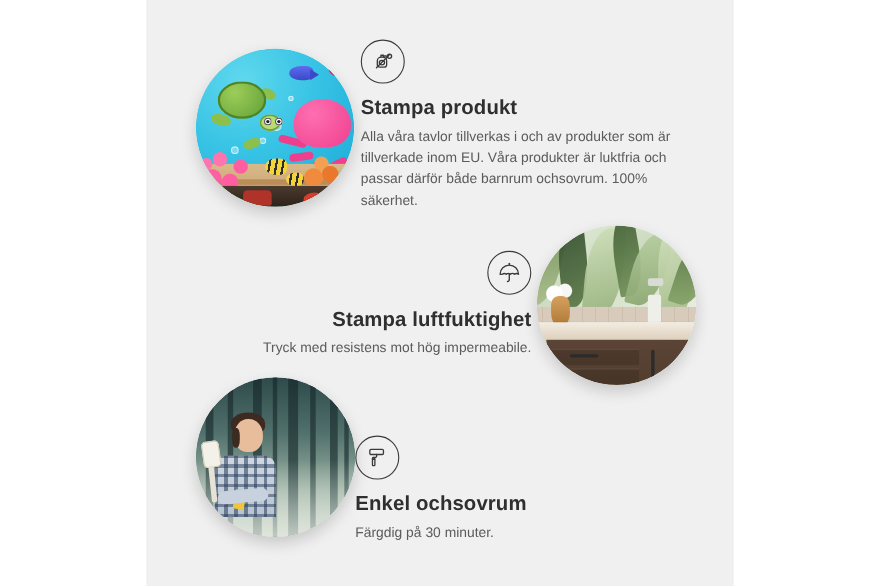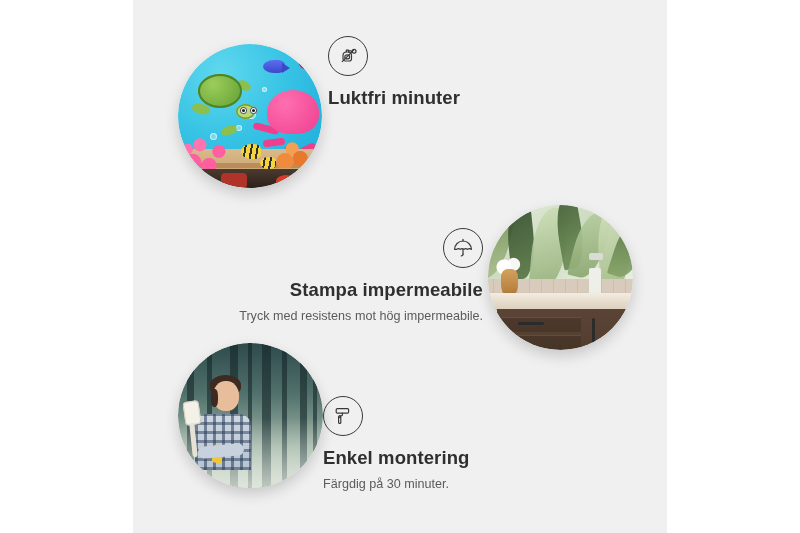--- a/index.html
+++ b/index.html
@@ -247,21 +247,22 @@
       <div class="ico">
         <svg width="24" height="24" viewBox="0 0 24 24" fill="none" stroke="#3a3a3a" stroke-width="1.2" stroke-linecap="round" stroke-linejoin="round">
           <path d="M7 11.5c0-2 1.6-3.5 3.6-3.5h1.3c2 0 3.6 1.5 3.6 3.5v3.3c0 1.2-1 2.2-2.2 2.2H9.2C8 17 7 16 7 14.8z"></path>
           <path d="M10.3 8V6.2h2.3V8"></path>
           <path d="M12.6 6.9h2.2c.8 0 1.4.6 1.4 1.4"></path>
           <circle cx="18.1" cy="7.2" r="1.9"></circle>
           <ellipse cx="11.2" cy="12.9" rx="2.4" ry="2"></ellipse>
           <line x1="6.2" y1="17.6" x2="17.6" y2="6.2"></line>
         </svg>
       </div>
-      <div class="f-title">Luktfri minuter</div>
+      <div class="f-title">Stampa produkt</div>
+      <p class="f-desc">Alla våra tavlor tillverkas i och av produkter som är tillverkade inom EU. Våra produkter är luktfria och passar därför både barnrum ochsovrum. 100% säkerhet.</p>
     </div>
 
     <div class="photo" id="photo-bath">
       <div class="inner">
         <div class="leafwall">
           <div class="leaf" style="left:-6%;top:4%;width:30px;height:70px;background:linear-gradient(160deg,#6f8f55,#aebf8f);transform:rotate(12deg);"></div>
           <div class="leaf" style="left:14%;top:-4%;width:26px;height:78px;background:linear-gradient(160deg,#2f4a2c,#5d7a48);transform:rotate(-6deg);"></div>
           <div class="leaf" style="left:30%;top:2%;width:34px;height:82px;background:linear-gradient(160deg,#cfe0bb,#93ae78);transform:rotate(5deg);"></div>
           <div class="leaf" style="left:48%;top:-8%;width:24px;height:72px;background:linear-gradient(160deg,#3f5c34,#74935a);transform:rotate(-10deg);"></div>
           <div class="leaf" style="left:60%;top:6%;width:30px;height:68px;background:linear-gradient(160deg,#b9cfa2,#88a46d);transform:rotate(14deg);"></div>
@@ -286,21 +287,21 @@
 
     <div class="feature" id="feature-water">
       <div class="ico">
         <svg width="24" height="24" viewBox="0 0 24 24" fill="none" stroke="#3a3a3a" stroke-width="1.2" stroke-linecap="round" stroke-linejoin="round">
           <path d="M3.6 13.4a8.4 8.4 0 0 1 16.8 0c-1.3-1.1-2.5-1.1-3.7 0-1.2-1.1-2.5-1.1-3.7 0-1.2-1.1-2.5-1.1-3.7 0-1.2-1.1-2.4-1.1-3.7 0z"></path>
           <line x1="12" y1="13.4" x2="12" y2="18.2"></line>
           <path d="M12 18.2a1.7 1.7 0 0 1-1.7 1.7"></path>
           <line x1="12" y1="5" x2="12" y2="3.4"></line>
         </svg>
       </div>
-      <div class="f-title">Stampa impermeabile</div>
+      <div class="f-title">Stampa luftfuktighet</div>
       <p class="f-desc">Tryck med resistens mot hög impermeabile.</p>
     </div>
 
     <div class="photo" id="photo-forest">
       <div class="inner">
         <div class="trunk" style="left:6%;width:7px;"></div>
         <div class="trunk" style="left:20%;width:5px;"></div>
         <div class="trunk" style="left:36%;width:8px;"></div>
         <div class="trunk" style="left:48%;width:4px;"></div>
         <div class="trunk" style="left:58%;width:9px;"></div>
@@ -324,18 +325,18 @@
 
     <div class="feature" id="feature-mount">
       <div class="ico">
         <svg width="24" height="24" viewBox="0 0 24 24" fill="none" stroke="#3a3a3a" stroke-width="1.2" stroke-linecap="round" stroke-linejoin="round">
           <rect x="5.2" y="4.6" width="12.4" height="4.6" rx="1.1"></rect>
           <path d="M11.4 9.2v1.6a1 1 0 0 1-1 1H8.6"></path>
           <path d="M8.6 11.8a1.1 1.1 0 0 0-1.1 1.1v.6h2.2v-.6a1.1 1.1 0 0 0-1.1-1.1z"></path>
           <rect x="7.6" y="13.5" width="2.2" height="5.8" rx="0.5"></rect>
         </svg>
       </div>
-      <div class="f-title">Enkel montering</div>
+      <div class="f-title">Enkel ochsovrum</div>
       <p class="f-desc">Färgdig på 30 minuter.</p>
     </div>
 
   </div>
 </div>
 
 </body></html>

